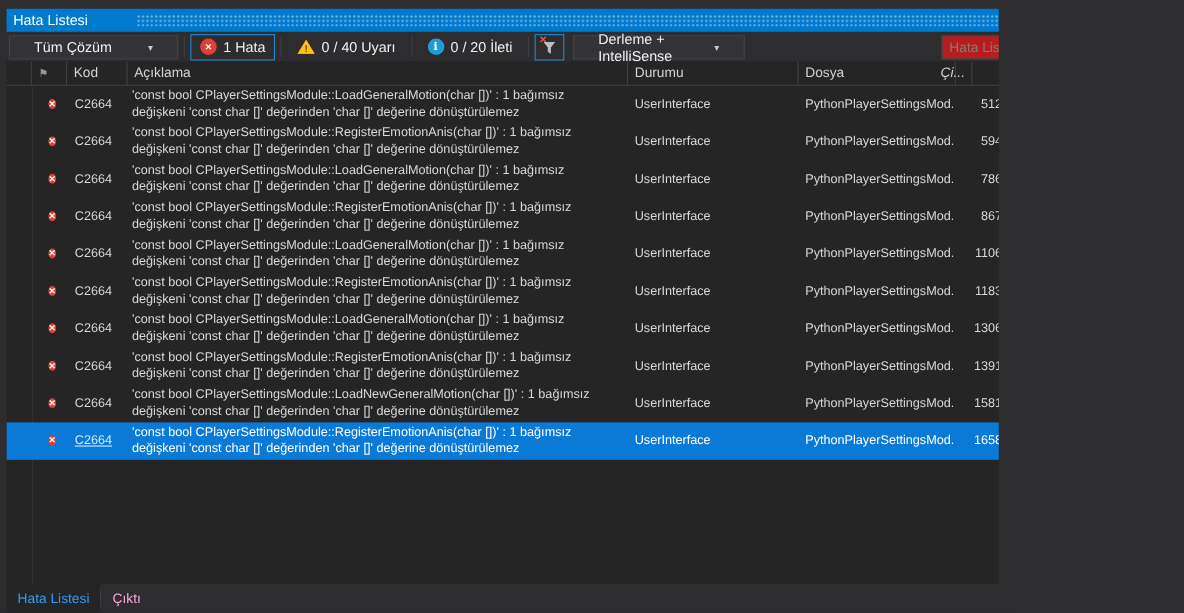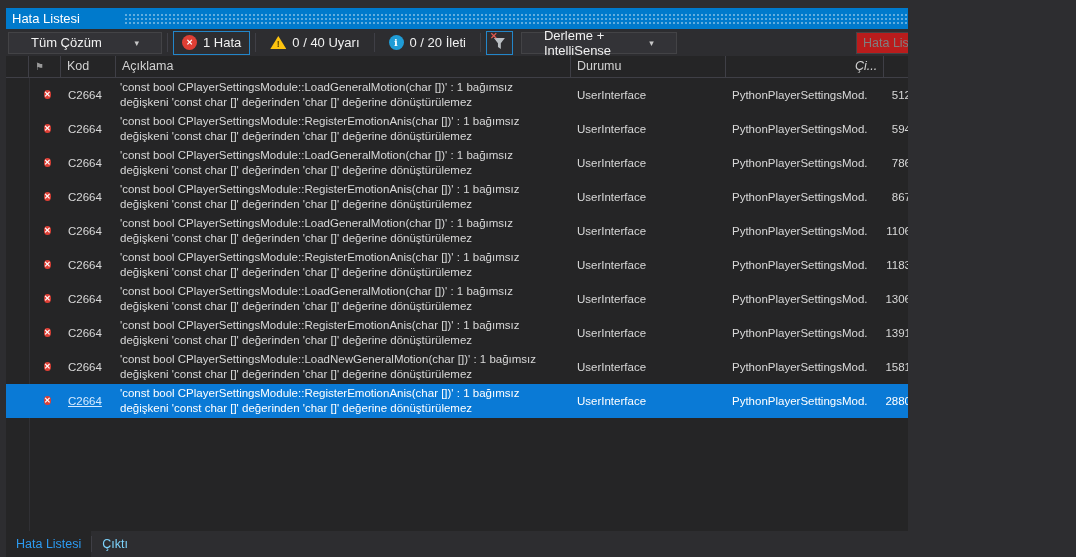--- a/index.html
+++ b/index.html
@@ -84,21 +84,21 @@
   .proj-cell { left:571px; width:145px; line-height:34px; }
   .file-cell { left:726px; width:135px; line-height:34px; white-space:nowrap; overflow:hidden; }
   .line-cell { left:863px; width:42px; line-height:34px; text-align:right; }
   .grid-row.selected { background:#0a7ad6; }
   .grid-row.selected .cell { color:#fff; }
   .grid-row.selected .code-cell { color:#d6ebff; text-decoration:underline; }
 
   
   .tabbar { position:absolute; left:6px; top:531px; width:1052px; height:26px;
     background:#2d2d30; display:flex; align-items:stretch; }
-  .tab { display:flex; align-items:center; padding:0 10px; font-size:12.5px; color:#7dd3fc; }
+  .tab { display:flex; align-items:center; padding:0 10px; font-size:12.5px; color:#f9a8d4; }
   .tab.active { background:#252526; color:#2d9bf0; }
   .tab-div { width:1px; background:#3f3f46; margin:5px 0; }
 
   
   .right-strip { position:absolute; left:1058px; top:0; width:18px; height:557px; background:#2d2d30; }
   .clip-col { position:absolute; left:0; top:0; width:18px; height:163px; background:#3e3e42;
     color:#b8b8b8; font-size:11px; line-height:20px; padding:2px 0 0 3px; white-space:pre-line; }
   .rs-letter { position:absolute; left:4px; font-size:13px; color:#c8c8c8; }
   .rs-letter.blue { color:#2d9bf0; }
   .expand-ico { position:absolute; left:2px; top:280px; width:14px; height:17px;
@@ -181,20 +181,21 @@
     </div>
   </div>
 
   <div class="grid">
     <div class="grid-header">
       <span class="hcell h0"></span>
       <span class="hcell h1"><span class="flag-ico">⚑</span></span>
       <span class="hcell h2">Kod</span>
       <span class="hcell h3">Açıklama</span>
       <span class="hcell h4">Durumu</span>
+      <span class="hcell h5">Dosya</span>
       <span class="hcell h6">Çi...</span>
       <span class="hcell h7"><span>Gizleme Durumu</span><span class="sort-ico">▲</span></span>
       <span class="hcell h8"></span>
     </div>
     <div class="gutter-line"></div>
     <div class="rows">
         <div class="grid-row">
       <span class="cell icon-cell"><span class="err-ico">✕</span></span>
       <span class="cell code-cell">C2664</span>
       <span class="cell desc-cell">
@@ -295,21 +296,21 @@
     </div>
         <div class="grid-row selected">
       <span class="cell icon-cell"><span class="err-ico">✕</span></span>
       <span class="cell code-cell">C2664</span>
       <span class="cell desc-cell">
         <span>'const bool CPlayerSettingsModule::RegisterEmotionAnis(char [])' : 1 bağımsız</span>
         <span>değişkeni 'const char []' değerinden 'char []' değerine dönüştürülemez</span>
       </span>
       <span class="cell proj-cell">UserInterface</span>
       <span class="cell file-cell">PythonPlayerSettingsMod...</span>
-      <span class="cell line-cell">2880</span>
+      <span class="cell line-cell">1658</span>
     </div>
       </div>
   </div>
 
   <div class="tabbar">
     <span class="tab active">Hata Listesi</span>
     <span class="tab-div"></span>
     <span class="tab">Çıktı</span>
   </div>
 

